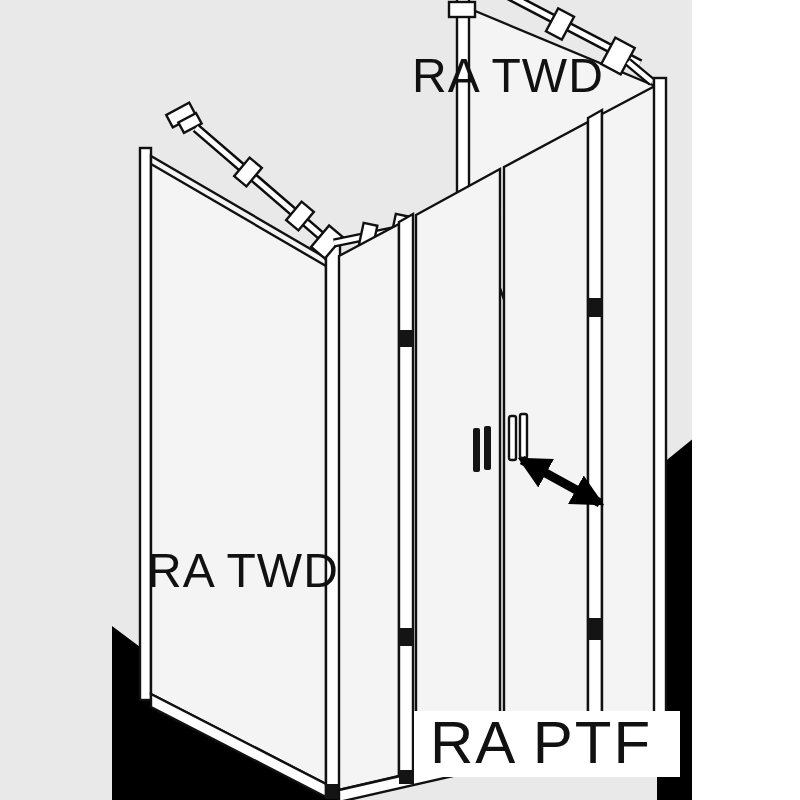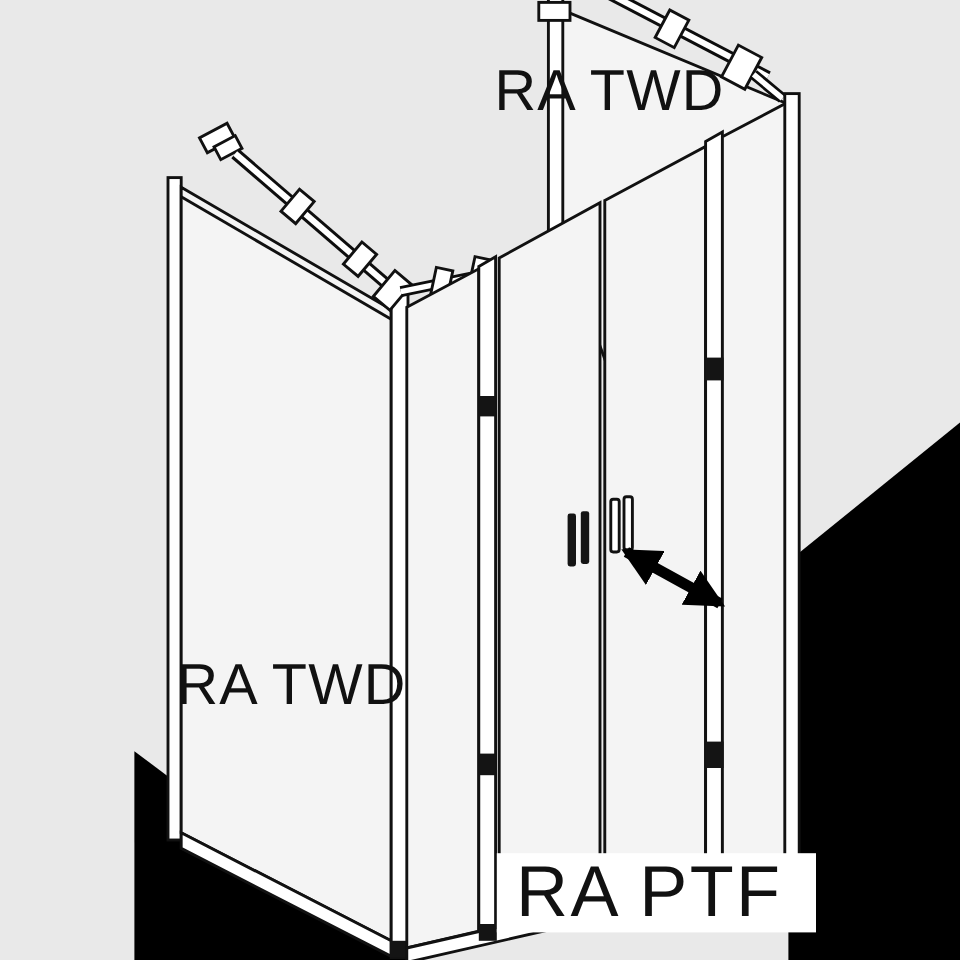--- a/index.html
+++ b/index.html
@@ -1,16 +1,16 @@
 <!DOCTYPE html>
 <html><head>
 <meta charset="utf-8">
 <style>
   html,body{margin:0;padding:0;background:#ffffff;}
-  .stage{position:relative;width:800px;height:800px;overflow:hidden;}
+  .stage{position:relative;width:692px;height:800px;overflow:hidden;}
   svg{display:block;}
   .ln{fill:none;stroke:#111;stroke-width:2.4;}
   .glass{fill:#f4f4f4;stroke:#111;stroke-width:2.4;}
   .white{fill:#ffffff;stroke:#111;stroke-width:2.4;}
   .dark{fill:#141414;stroke:none;}
   .bar-outer{fill:none;stroke:#0d0d0d;stroke-width:10;stroke-linecap:butt;}
   .bar-outer.thin{stroke-width:9;}
   .bar-inner{fill:none;stroke:#ffffff;stroke-width:5;stroke-linecap:butt;}
   .bar-inner.thin{stroke-width:4.5;}
   .lbl{font-family:"Liberation Sans","DejaVu Sans",sans-serif;font-size:48px;letter-spacing:1px;}

